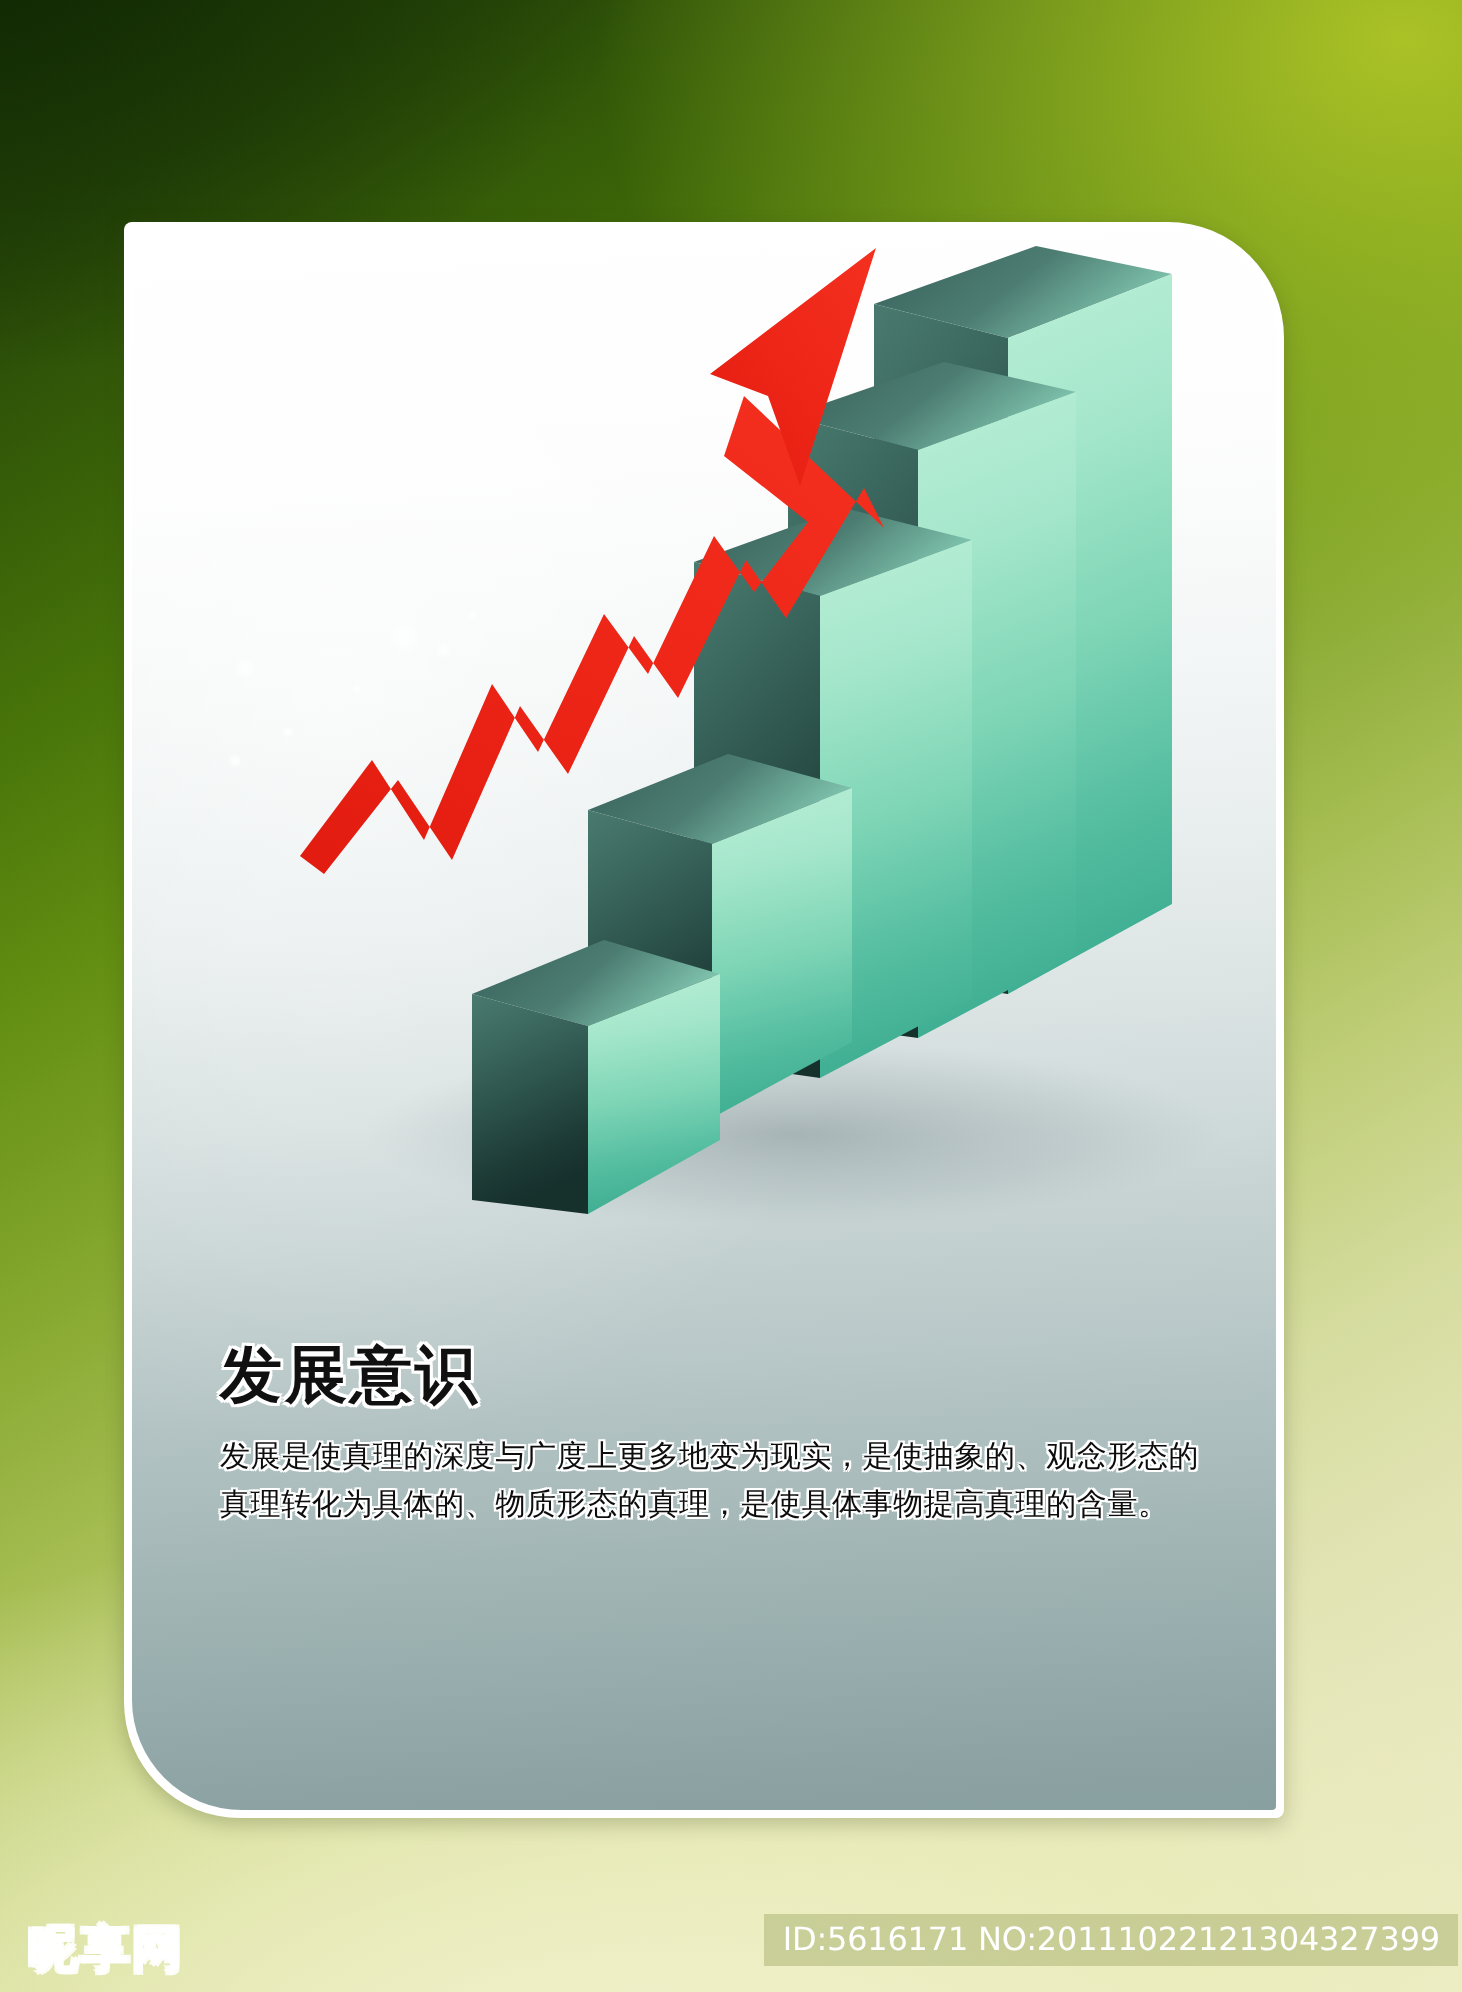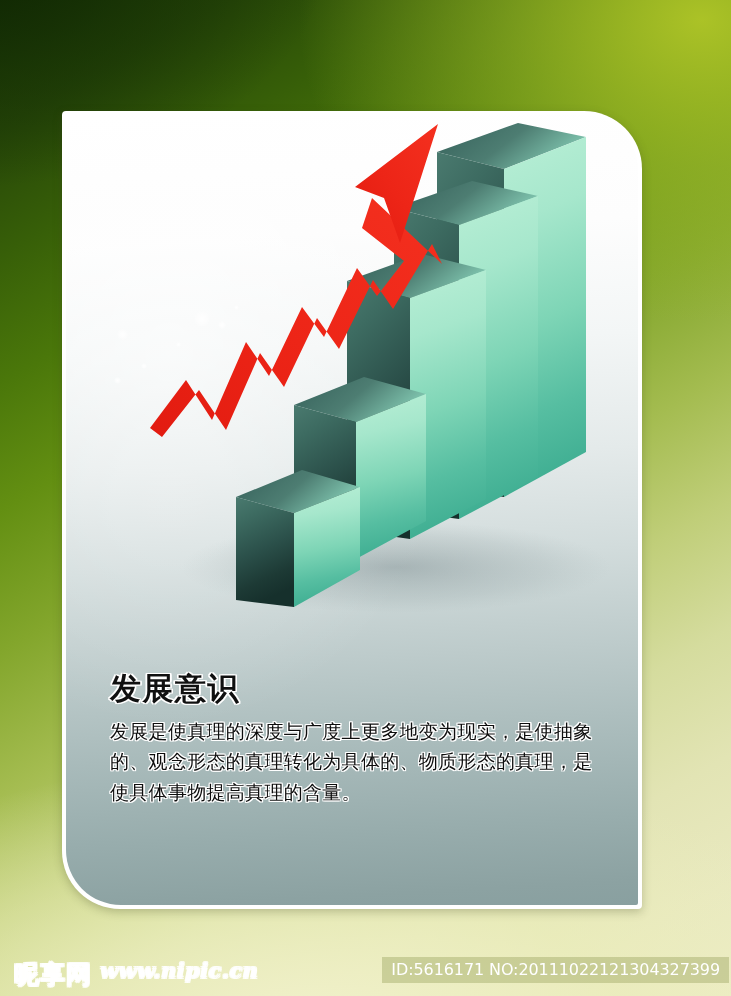--- a/index.html
+++ b/index.html
@@ -151,21 +151,21 @@
        1.4px -1.4px 0 #ffffff,
       -1.4px  1.4px 0 #ffffff,
        1.4px  1.4px 0 #ffffff,
       -1.4px  0    0 #ffffff,
        1.4px  0    0 #ffffff,
        0     -1.4px 0 #ffffff,
        0      1.4px 0 #ffffff;
   }
   #body-copy {
     font-family: "DejaVu Sans", "Liberation Sans", sans-serif;
-    font-size: 19px;
+    font-size: 15px;
     line-height: 1.62;
     color: #0d0d0d;
     letter-spacing: 0.3px;
     margin: 0;
     text-shadow:
       -1.1px -1.1px 0 #ffffff,
        1.1px -1.1px 0 #ffffff,
       -1.1px  1.1px 0 #ffffff,
        1.1px  1.1px 0 #ffffff,
       -1.1px  0    0 #ffffff,
@@ -360,18 +360,17 @@
 
     <div id="text-block">
       <h1 id="headline">发展意识</h1>
       <p id="body-copy">发展是使真理的深度与广度上更多地变为现实，是使抽象的、观念形态的真理转化为具体的、物质形态的真理，是使具体事物提高真理的含量。</p>
     </div>
   </div>
 
   <div id="footer">
     <div id="wm-logo">
       <span id="wm-cjk">昵享网</span>
-      <span id="wm-url">www.nipic.cn</span>
     </div>
     <div id="id-badge">ID:5616171 NO:20111022121304327399</div>
   </div>
 
 </div>
 
 </body></html>

